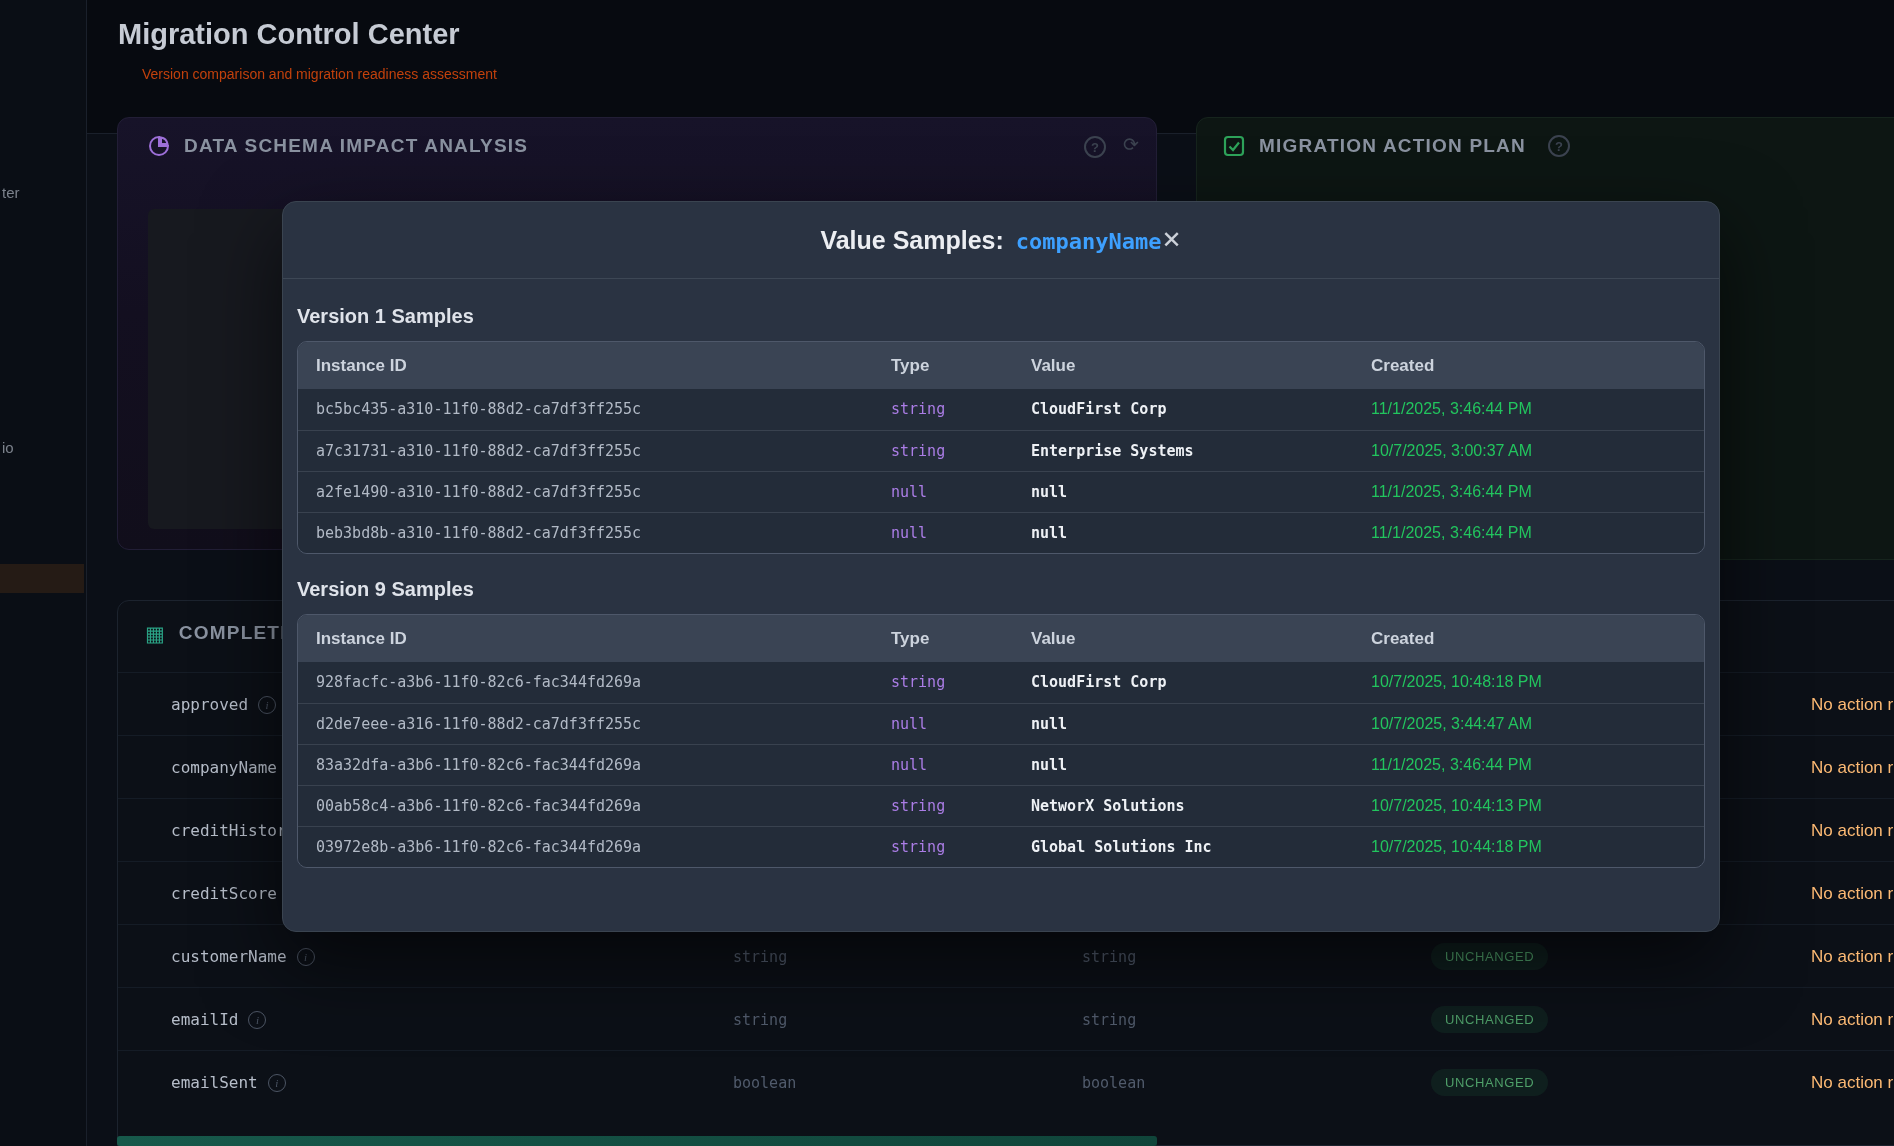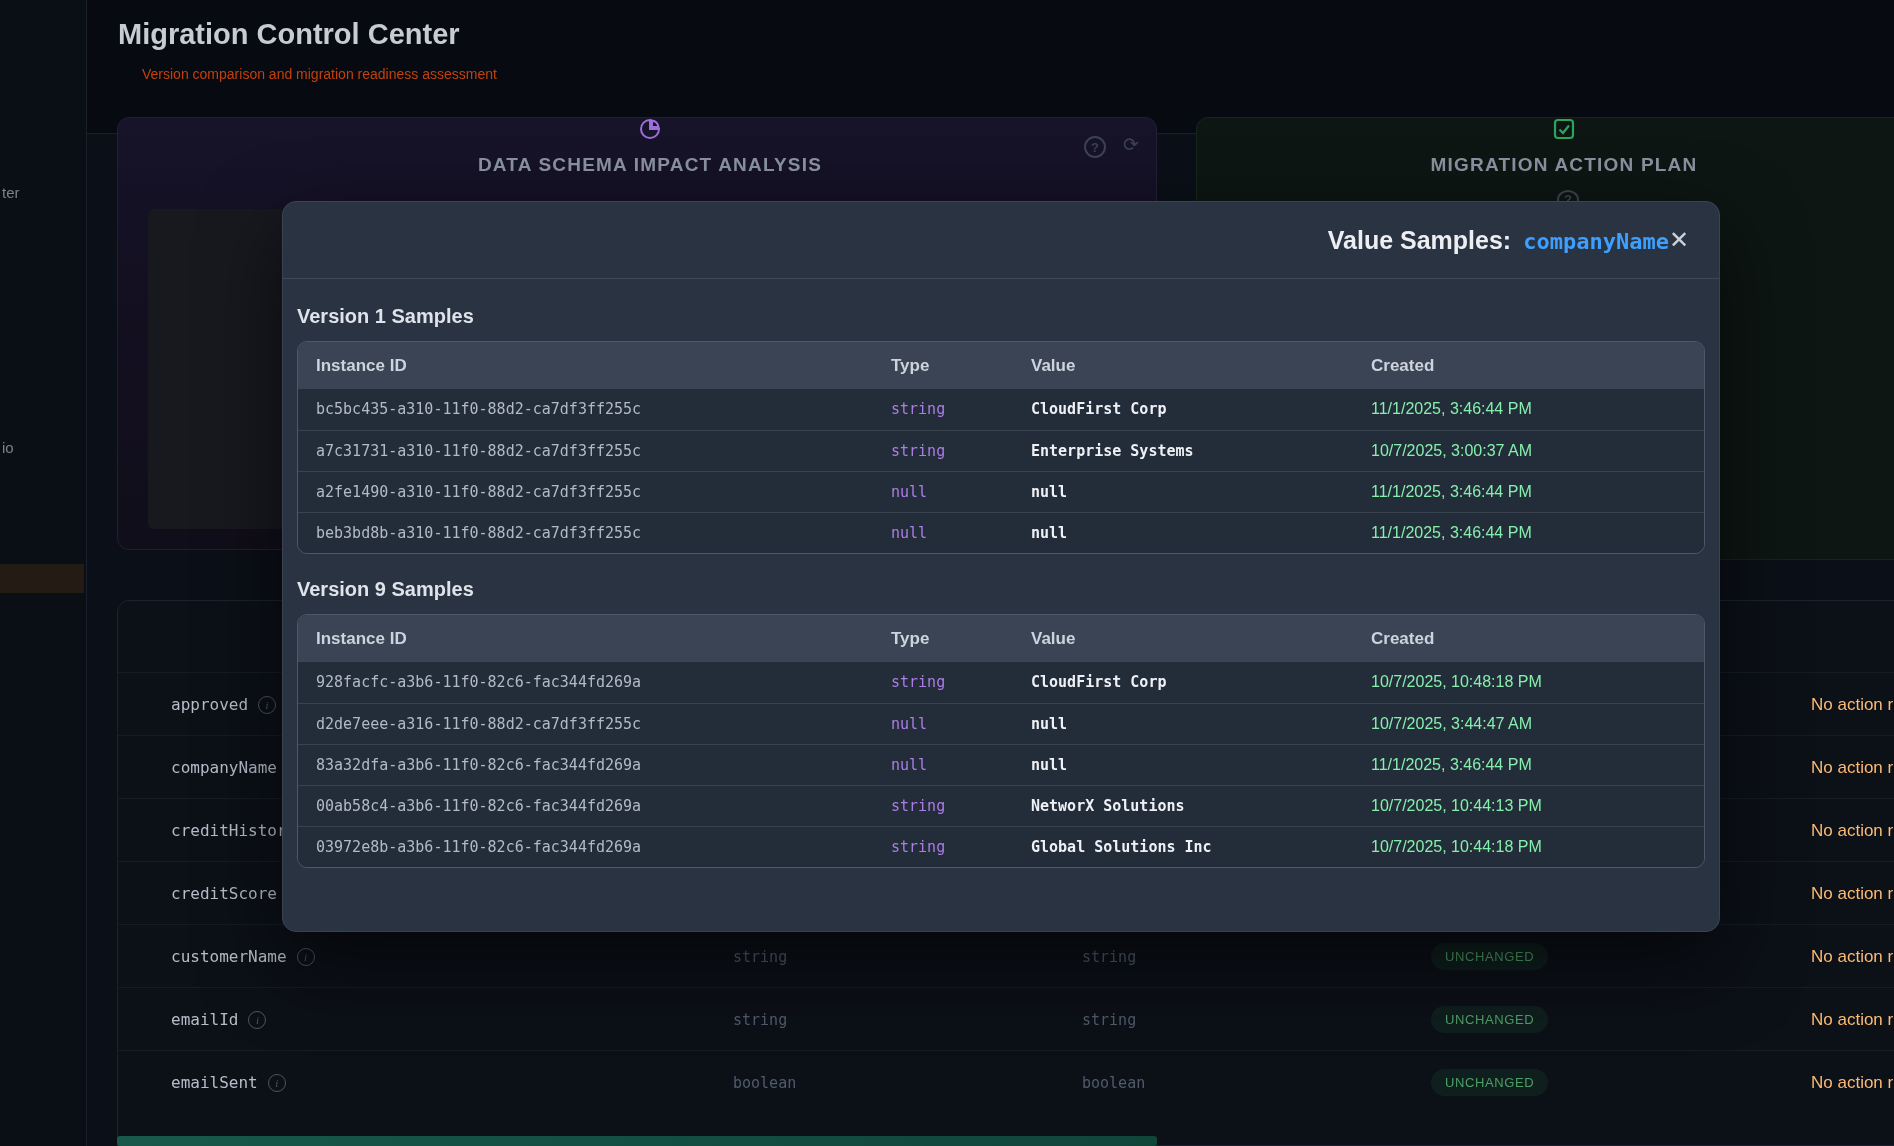--- a/index.html
+++ b/index.html
@@ -18,21 +18,21 @@
   #sidebar { left:0; top:0; width:87px; height:1146px; background:#0a0e15;
              border-right:1px solid #1a202b; }
   .side-frag { left:2px; font-size:15px; color:#7c828c; }
   #side-active { left:0; top:564px; width:84px; height:29px; background:#251b15; }
 
   
   #panel-schema { left:117px; top:117px; width:1040px; height:433px; border-radius:12px;
                   background:linear-gradient(180deg,#171329 0%,#130f20 45%,#110e1b 100%);
                   border:1px solid #221e36; }
   .panel-head { position:absolute; left:0; top:0; right:4px; height:56px; display:flex;
-                align-items:center;flex-direction:column; }
+                align-items:center; }
   .panel-title { font-size:19px; font-weight:bold; letter-spacing:1.2px; color:#8a92a0; }
   .round-icon { display:inline-flex; width:22px; height:22px; border:2px solid #3c4350;
                 border-radius:50%; color:#3c4350; font-size:13px; align-items:center;
                 justify-content:center; font-weight:bold; }
   #schema-chart { left:30px; top:91px; width:330px; height:320px; background:#17191f;
                   border-radius:6px; }
 
   
   #panel-action { left:1196px; top:117px; width:714px; height:443px; border-radius:12px;
                   background:#0d1613; border:1px solid #16241d; }
@@ -56,41 +56,41 @@
   .maction { position:absolute; left:1693px; top:0; height:63px; display:flex; align-items:center;
              font-size:17px; color:#fdba74; white-space:nowrap; }
   #teal-strip { left:117px; top:1136px; width:1040px; height:10px; border-radius:3px;
                 background:linear-gradient(90deg,#17594b,#10453a); }
 
   
   #modal { left:282px; top:201px; width:1438px; height:731px; background:#2a3342;
            border:1px solid #3a4450; border-radius:14px;
            box-shadow:0 30px 80px rgba(0,0,0,.6); z-index:10; }
   #modal-head { position:absolute; left:0; top:0; right:0; height:77px; display:flex;
-                align-items:center; justify-content:flex-end; padding:0 30px;
+                align-items:center; justify-content:center; padding:0 30px;
                 border-bottom:1px solid #3d4755; }
   #modal-title { font-size:25px; font-weight:bold; color:#eceef2; }
   #modal-field { font-family:"DejaVu Sans Mono", monospace; font-weight:bold; font-size:22px;
                  color:var(--accent-blue); margin-left:12px; }
   #modal-close { font-size:24px; color:#ccd1d9; cursor:pointer; line-height:1; }
   #modal-body { position:absolute; left:0; top:77px; right:0; bottom:0; padding:0 14px; }
   .sect-head { margin:26px 0 13px; font-size:20px; font-weight:bold; color:#dfe3ea; }
   .tbl-wrap { border:1px solid #4e586a; border-radius:10px; overflow:hidden; }
   table.samples { width:100%; border-collapse:collapse; table-layout:fixed; }
   table.samples col.c1 { width:593px; } table.samples col.c2 { width:140px; }
   table.samples col.c3 { width:340px; } table.samples col.c4 { width:auto; }
   table.samples th { height:47px; text-align:left; background:#3a4454; color:#ccd3dd;
                      font-size:17px; font-weight:bold; padding:0;margin-left:12px; }
   table.samples th:first-child, table.samples td:first-child { padding-left:18px; }
   table.samples td { height:41px; background:#232c39; padding:0; white-space:nowrap; }
   table.samples tbody tr + tr td { border-top:1px solid #39424f; }
   td.c-id { font-family:"DejaVu Sans Mono", monospace; font-size:15px; color:#b2bac6; }
   td.c-type { font-family:"DejaVu Sans Mono", monospace; font-size:15px; color:var(--accent-purple); }
   td.c-val { font-family:"DejaVu Sans Mono", monospace; font-size:15px; font-weight:bold; color:#eef1f5; }
-  td.c-created { font-size:16px; color:#86efac; }
+  td.c-created { font-size:16px; color:#22c55e; }
 
   svg { display:block; }
 </style>
 </head>
 <body>
 
 <div id="app">
 
   <div id="sidebar" class="abs">
     <div class="side-frag abs" style="top:184px;">ter</div>

